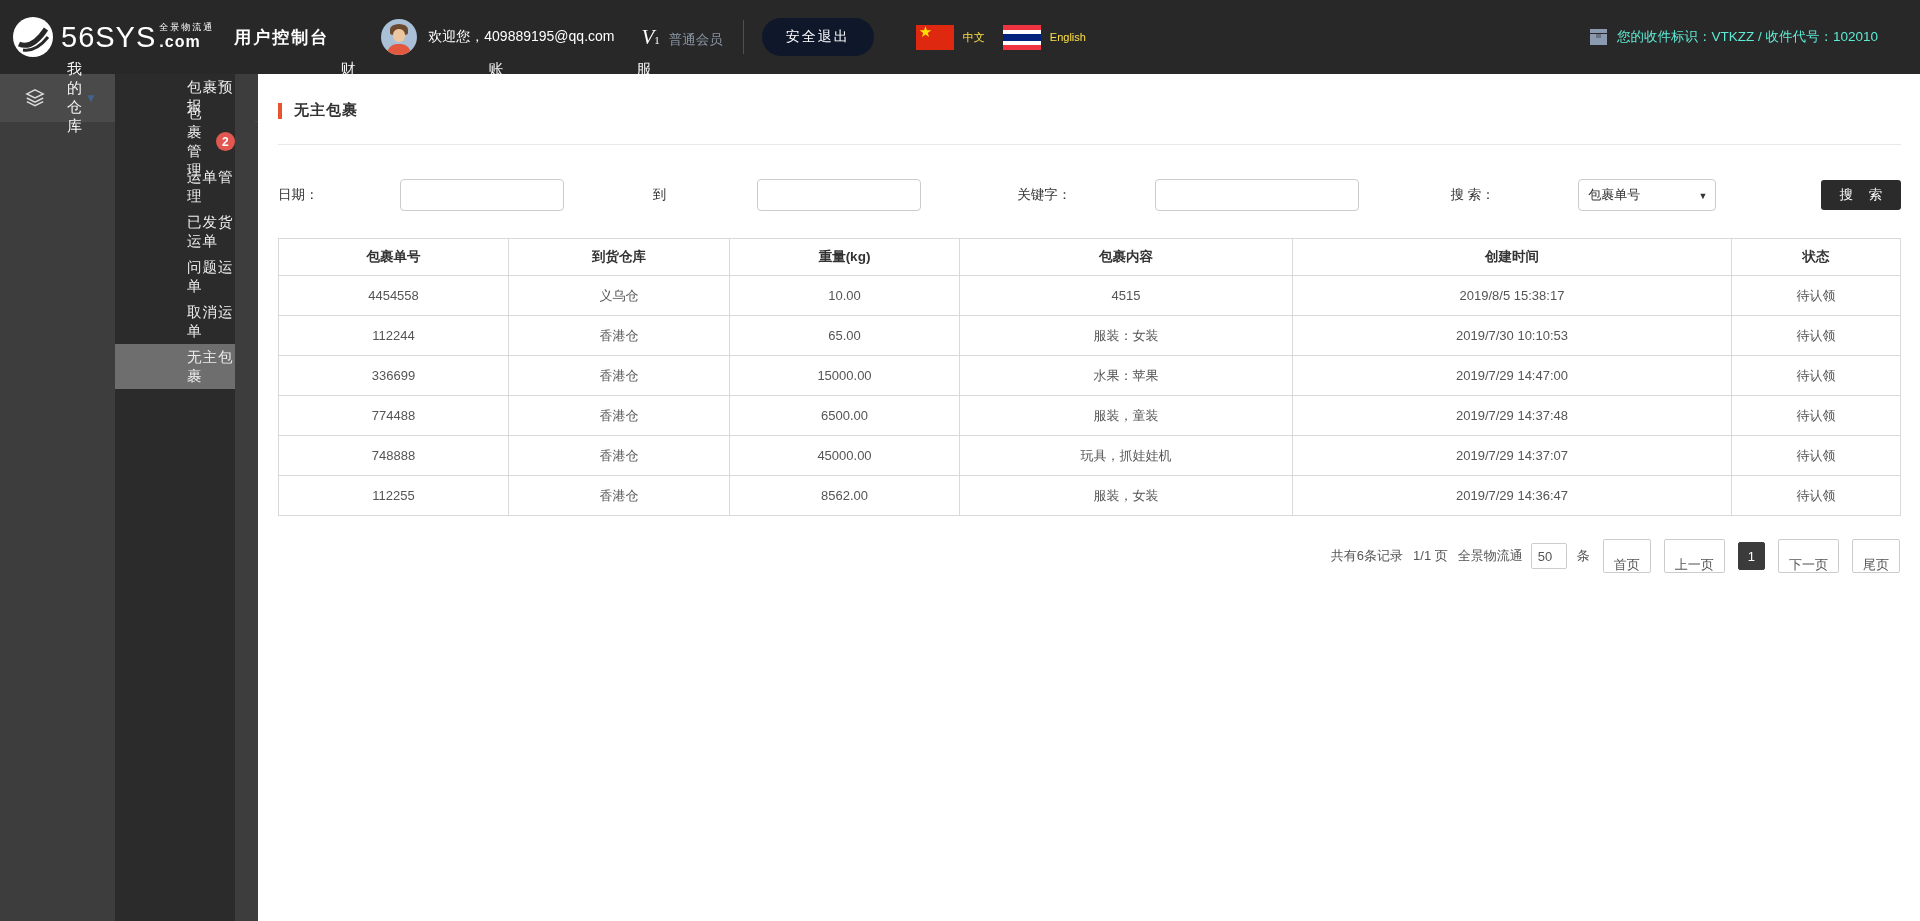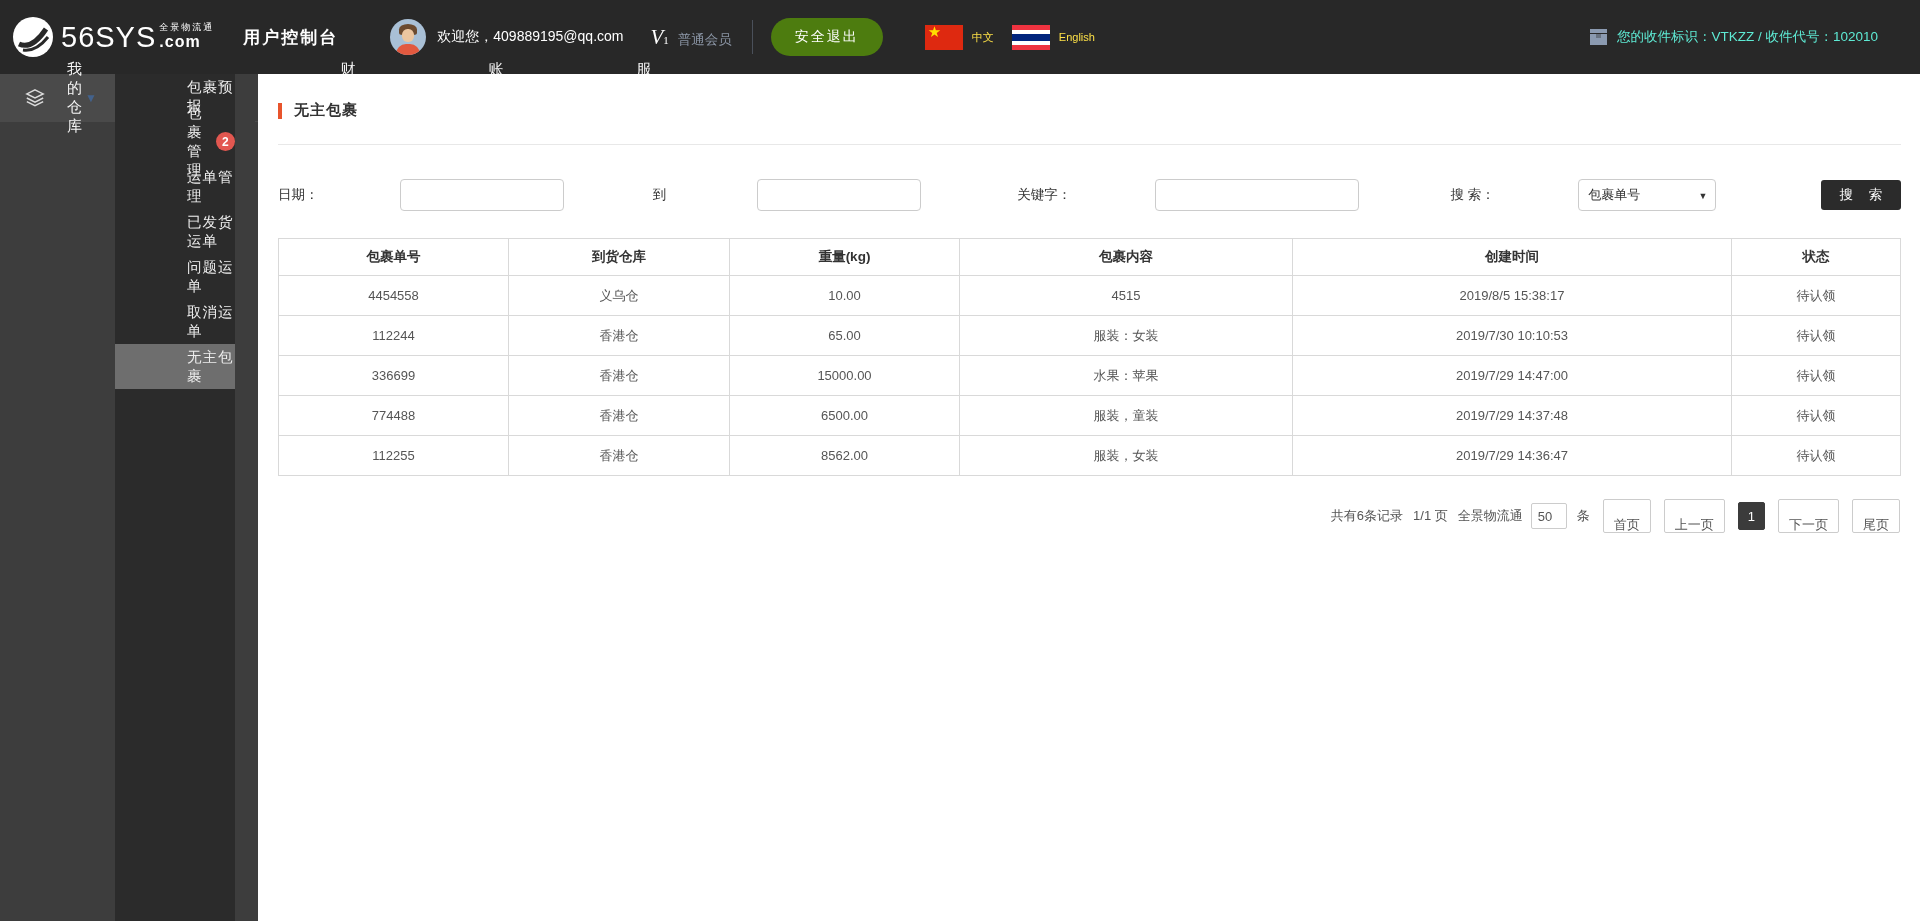--- a/index.html
+++ b/index.html
@@ -7,33 +7,33 @@
               font-family:"Liberation Sans","DejaVu Sans",sans-serif; }
 
   
   .header { height:74px; background:#282828; display:flex; align-items:center; }
   .logo { display:flex; align-items:center; margin-left:12px; }
   .logo-circle { width:42px; height:42px; flex:0 0 42px; }
   .logo-main { color:#fff; font-size:29px; letter-spacing:1px; margin-left:7px; font-weight:400; }
   .logo-stack { display:flex; flex-direction:column; justify-content:center; margin-left:3px; line-height:1.1; }
   .logo-tagline { color:#fff; font-size:9px; letter-spacing:2px; }
   .logo-com { color:#fff; font-size:16px; font-weight:bold; letter-spacing:1px; }
-  .console-title { color:#fff; font-size:17px; font-weight:bold; margin-left:29px; letter-spacing:2px; }
+  .console-title { color:#fff; font-size:17px; font-weight:bold; margin-left:20px; letter-spacing:2px; }
   .user-group { display:flex; align-items:center; margin-left:52px; }
   .avatar { width:36px; height:36px; border-radius:50%; background:#a9c0d6; position:relative; overflow:hidden; }
   .avatar .hair { position:absolute; top:5px; left:9px; width:18px; height:11px; background:#6b4a2f; border-radius:50% 50% 20% 20%; }
   .avatar .face { position:absolute; top:10px; left:12px; width:12px; height:13px; background:#ecc6a0; border-radius:45%; }
   .avatar .shirt { position:absolute; bottom:0; left:6px; width:24px; height:11px; background:#e2593f; border-radius:10px 10px 0 0; }
   .welcome { color:#fff; font-size:14px; margin-left:11px; }
   .vip { display:flex; align-items:baseline; margin-left:27px; }
   .vip-v { color:#fff; font-family:"Liberation Serif","DejaVu Serif",serif; font-size:21px; font-style:italic; }
   .vip-sub { color:#fff; font-size:11px; font-family:"Liberation Serif",serif; }
   .vip-level { color:#8a94a4; font-size:13.5px; margin-left:9px; }
   .hdr-divider { width:1px; height:34px; background:#4a505a; margin-left:20px; }
-  .logout-btn { margin-left:18px; background:#4d7c0f; color:#fff; font-size:14px; letter-spacing:2px;
+  .logout-btn { margin-left:18px; background:#0f172a; color:#fff; font-size:14px; letter-spacing:2px;
                 border:none; border-radius:19px; padding:10px 24px; cursor:pointer; }
   .flag { width:38px; height:25px; position:relative; overflow:hidden; flex:0 0 38px; }
   .flag-cn { background:#de2910; margin-left:42px; }
   .flag-cn .star { position:absolute; left:3px; top:-2px; color:#ffde00; font-size:15px; }
   .flag-th { margin-left:18px; display:flex; flex-direction:column; }
   .flag-th .r { height:5px; background:#ef3340; } .flag-th .w { height:4px; background:#fff; }
   .flag-th .b { height:7px; background:#00247d; }
   .lang-label { color:#fde047; font-size:11px; margin-left:9px; }
   .hdr-right { margin-left:auto; margin-right:42px; display:flex; align-items:center; color:#5eead4; font-size:13.5px; }
   .pkg-icon { width:17px; height:16px; position:relative; margin-right:10px; }
@@ -291,20 +291,28 @@
         </tr>
         <tr>
           <td>774488</td>
             <td>香港仓</td>
             <td>6500.00</td>
             <td>服装，童装</td>
             <td>2019/7/29 14:37:48</td>
             <td>待认领</td>
         </tr>
         <tr>
+          <td>748888</td>
+            <td>香港仓</td>
+            <td>45000.00</td>
+            <td>玩具，抓娃娃机</td>
+            <td>2019/7/29 14:37:07</td>
+            <td>待认领</td>
+        </tr>
+        <tr>
           <td>112255</td>
             <td>香港仓</td>
             <td>8562.00</td>
             <td>服装，女装</td>
             <td>2019/7/29 14:36:47</td>
             <td>待认领</td>
         </tr>
       </tbody>
     </table>
 

